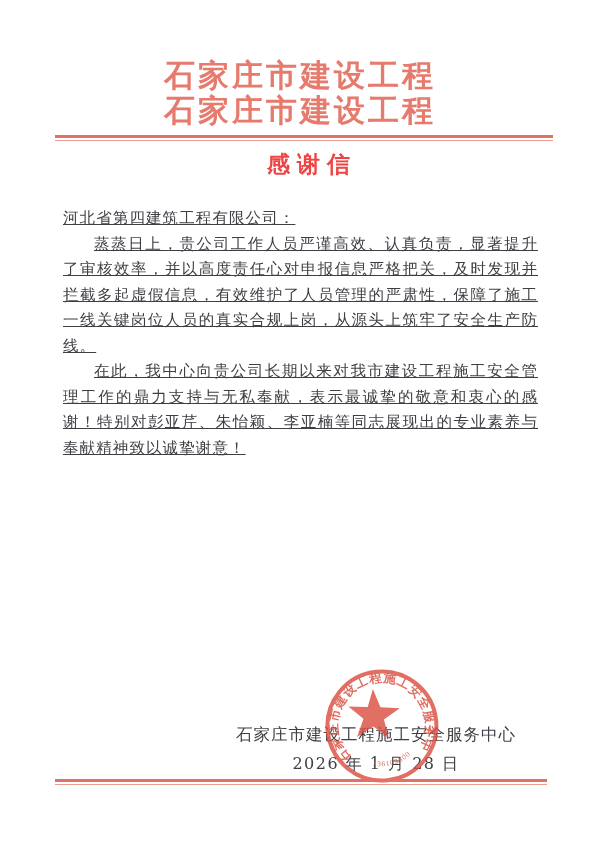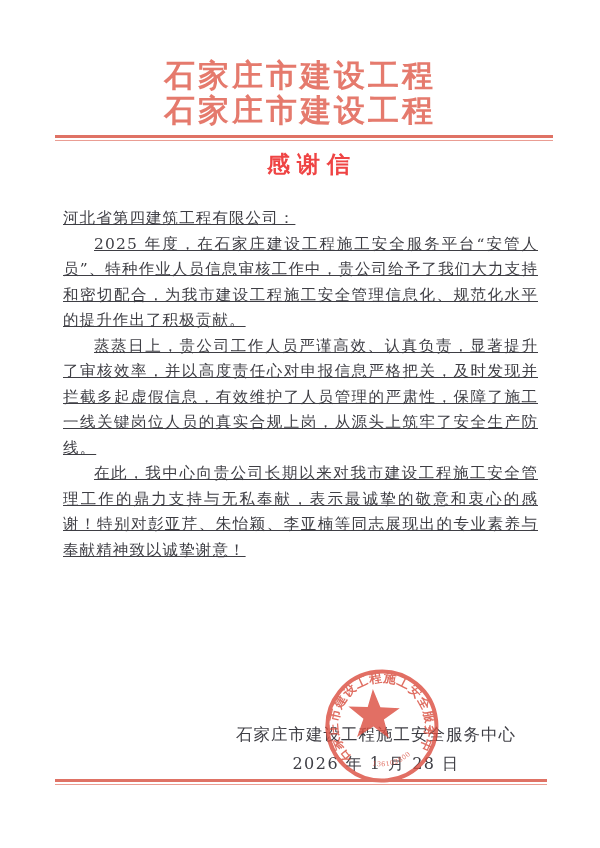--- a/index.html
+++ b/index.html
@@ -52,21 +52,20 @@
     <div>石家庄市建设工程</div>
     <div>石家庄市建设工程</div>
   </div>
 
   <div class="rule rule-top"></div>
 
   <h1 class="letter-title">感谢信</h1>
 
   <div class="body-text">
     <p class="salutation">河北省第四建筑工程有限公司：</p>
-    <p>2025 年度，在石家庄建设工程施工安全服务平台“安管人员”、特种作业人员信息审核工作中，贵公司给予了我们大力支持和密切配合，为我市建设工程施工安全管理信息化、规范化水平的提升作出了积极贡献。</p>
     <p>蒸蒸日上，贵公司工作人员严谨高效、认真负责，显著提升了审核效率，并以高度责任心对申报信息严格把关，及时发现并拦截多起虚假信息，有效维护了人员管理的严肃性，保障了施工一线关键岗位人员的真实合规上岗，从源头上筑牢了安全生产防线。</p>
     <p>在此，我中心向贵公司长期以来对我市建设工程施工安全管理工作的鼎力支持与无私奉献，表示最诚挚的敬意和衷心的感谢！特别对彭亚芹、朱怡颖、李亚楠等同志展现出的专业素养与奉献精神致以诚挚谢意！</p>
   </div>
 
   <div class="signature-block">
     <div class="signature">石家庄市建设工程施工安全服务中心</div>
     <div class="date">2026 年 1 月 28 日</div>
   </div>
 
   <svg class="seal" viewBox="0 0 124 122" xmlns="http://www.w3.org/2000/svg">

